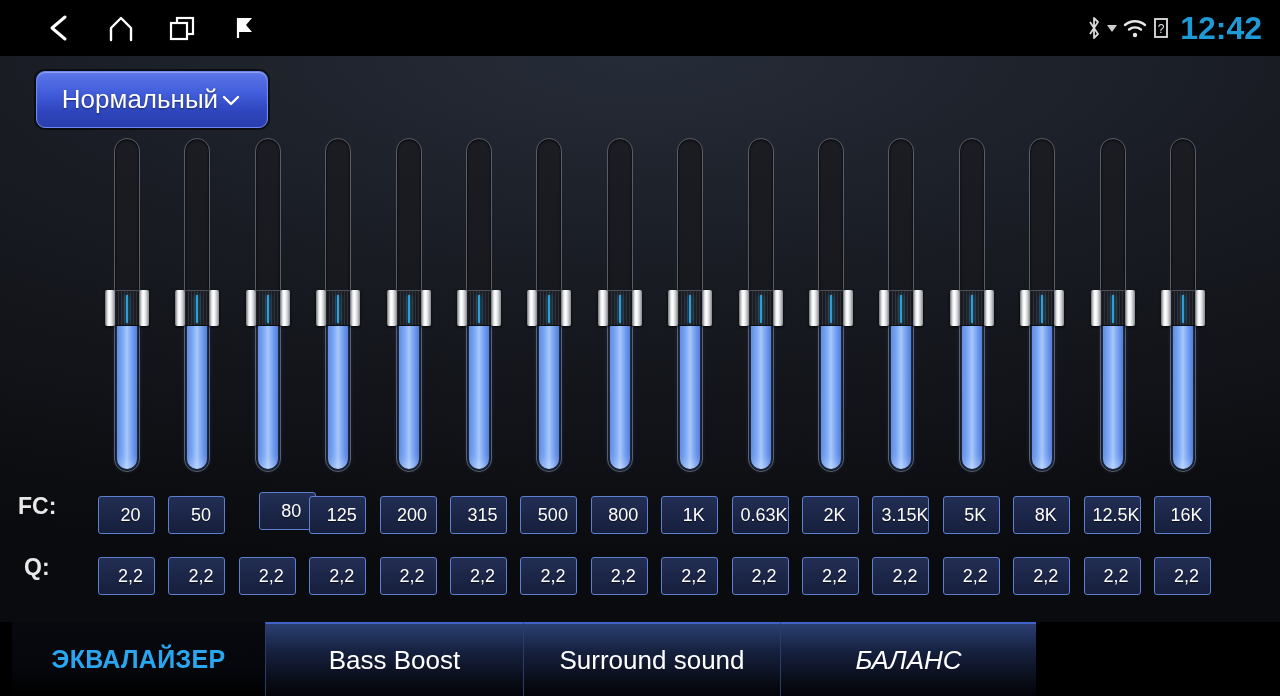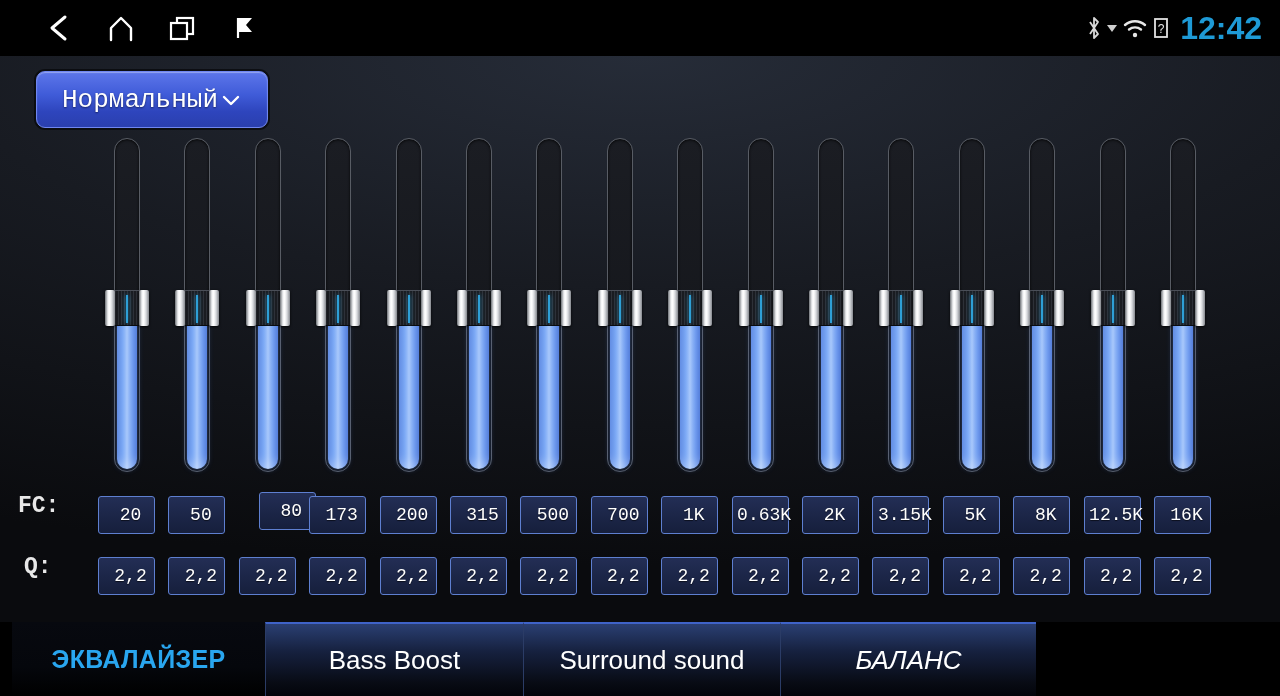--- a/index.html
+++ b/index.html
@@ -33,21 +33,20 @@
     letter-spacing:0px; padding-left:6px; padding-right:8px;
     line-height:1;
   }
 
   
   .body {
     position:absolute; top:56px; left:0; width:1280px; height:566px;
     background:
       radial-gradient(120% 90% at 50% 0%, rgba(38,44,56,1) 0%, rgba(24,27,34,1) 45%, rgba(10,11,14,1) 100%),
       #14161b;
-    font-family: Liberation Mono, monospace;
   }
 
   
   .preset-wrap { position:absolute; left:36px; top:15px; }
   .preset-btn {
     width:232px; height:57px;
     border-radius:9px;
     background:linear-gradient(180deg,#5d76ea 0%,#3f5bd8 42%,#2e45bd 72%,#2a3fae 100%);
     border:1px solid #6f86f0;
     box-shadow:0 0 0 2px rgba(0,0,0,0.55), inset 0 1px 1px rgba(255,255,255,0.35);
@@ -353,25 +352,25 @@
         </div>
       </div>
 
     <div class="rowlabel" id="fc-label" style="left:18px; top:437px;">FC:</div>
     <div class="rowlabel" id="q-label" style="left:24px; top:498px;">Q:</div>
 
     <div id="fc-row" style="position: absolute;">
         <div class="cell" style="left: 98px; top: 440px;">20</div>
         <div class="cell" style="left: 168.4px; top: 440px;">50</div>
         <div class="cell" style="left: 238.8px; top: 436px; margin-left: 20px;">80</div>
-        <div class="cell" style="left: 309.2px; top: 440px;">173</div>
+        <div class="cell" style="left: 309.2px; top: 440px;">125</div>
         <div class="cell" style="left: 379.6px; top: 440px;">200</div>
         <div class="cell" style="left: 450px; top: 440px;">315</div>
         <div class="cell" style="left: 520.4px; top: 440px;">500</div>
-        <div class="cell" style="left: 590.8px; top: 440px;">700</div>
+        <div class="cell" style="left: 590.8px; top: 440px;">800</div>
         <div class="cell" style="left: 661.2px; top: 440px;">1K</div>
         <div class="cell" style="left: 731.6px; top: 440px;">0.63K</div>
         <div class="cell" style="left: 802px; top: 440px;">2K</div>
         <div class="cell" style="left: 872.4px; top: 440px;">3.15K</div>
         <div class="cell" style="left: 942.8px; top: 440px;">5K</div>
         <div class="cell" style="left: 1013.2px; top: 440px;">8K</div>
         <div class="cell" style="left: 1083.6px; top: 440px;">12.5K</div>
         <div class="cell" style="left: 1154px; top: 440px;">16K</div>
       </div>
     <div id="q-row" style="position: absolute;">

